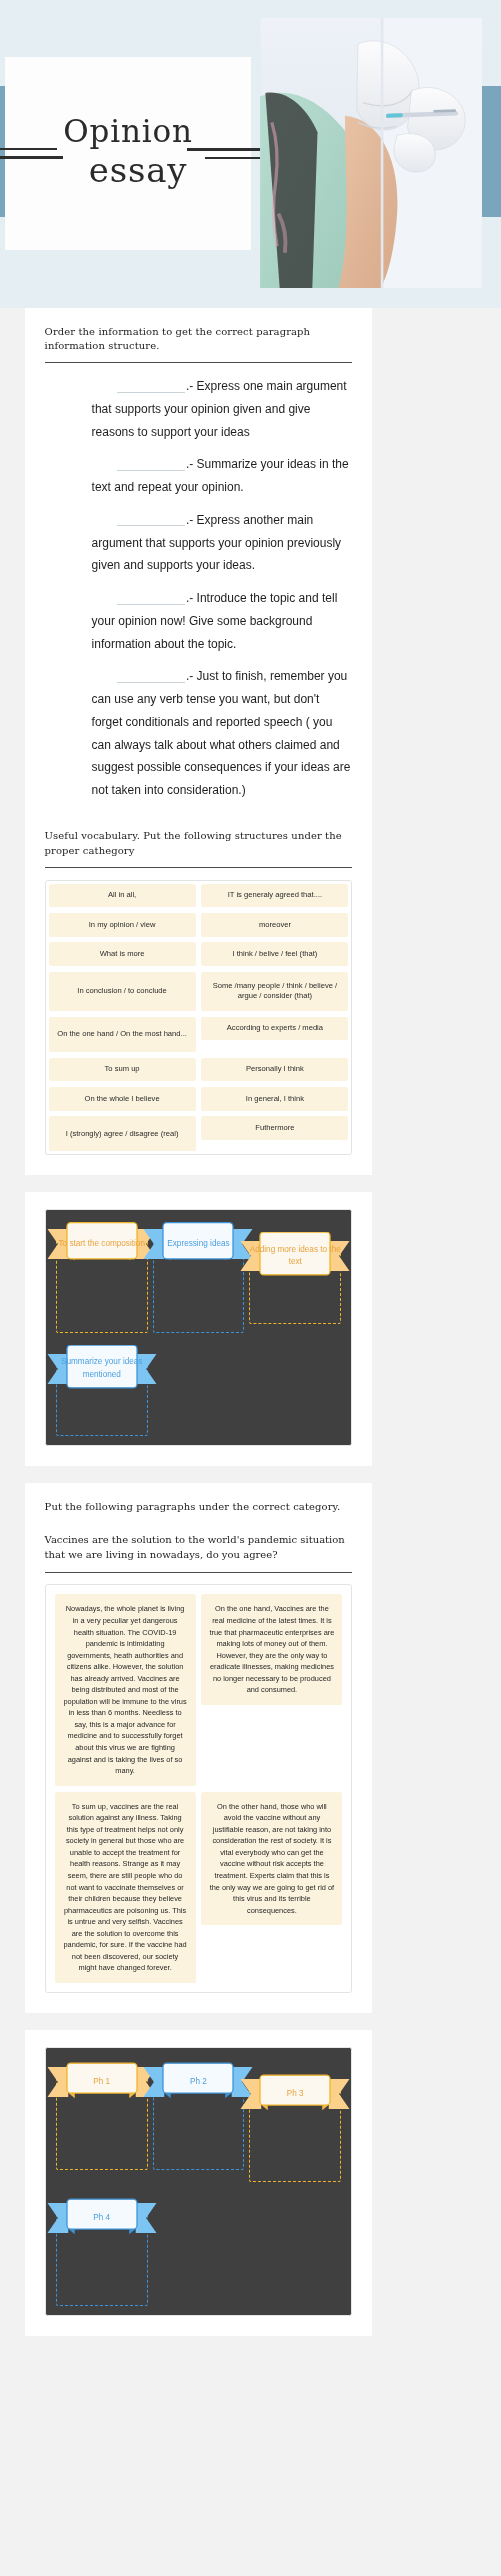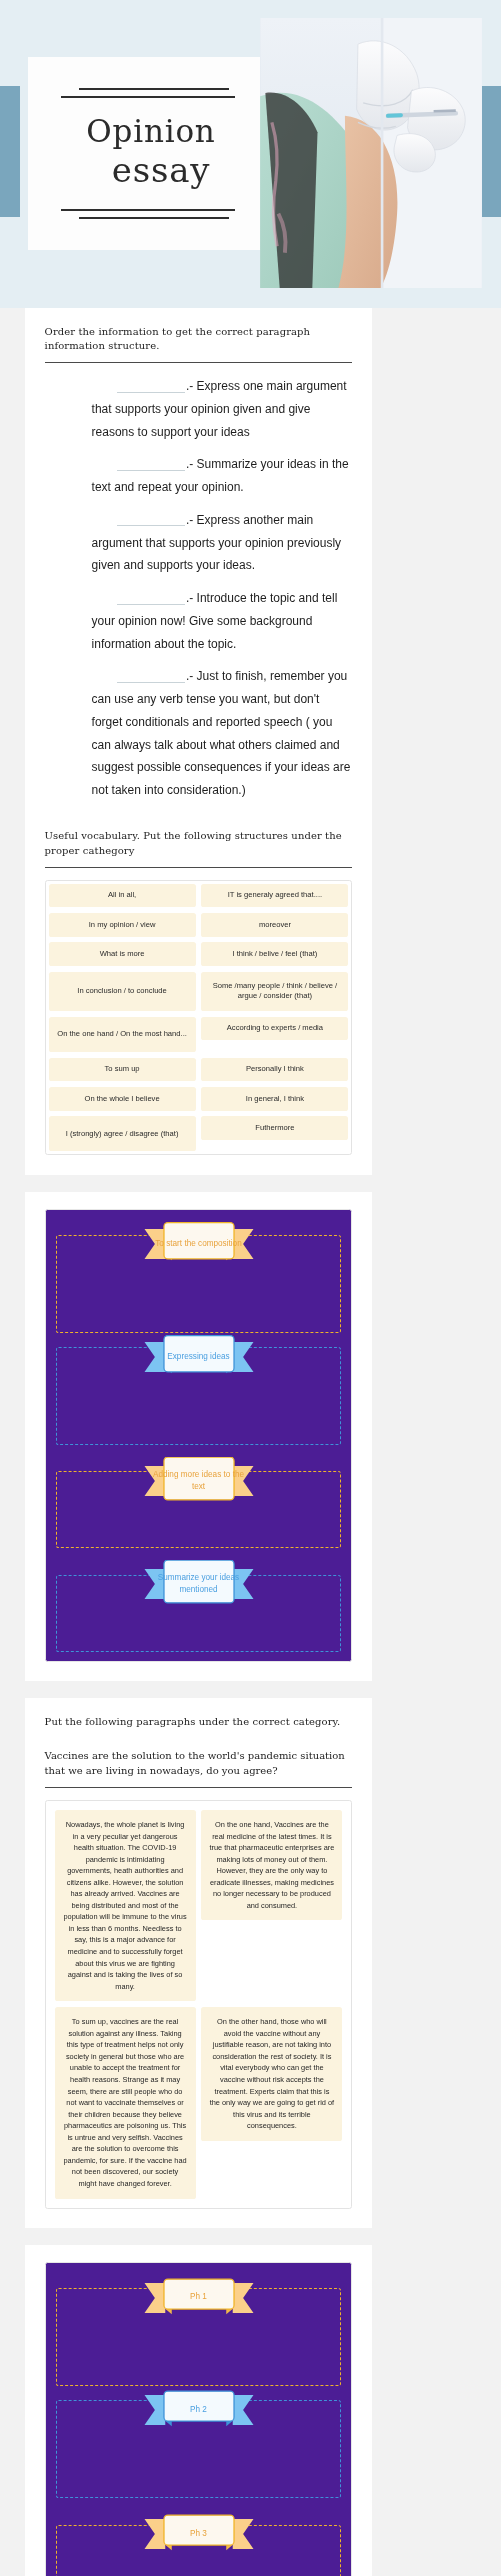--- a/index.html
+++ b/index.html
@@ -17,23 +17,23 @@
   .hero { position:relative; width:501px; height:308px; background:#e4eef3; overflow:hidden; }
   .hero-band-left {
     position:absolute; left:0; top:86px; width:19.6px; height:131px;
     background:#7aa6bd;
   }
   .hero-band-right {
     position:absolute; right:0; top:86px; width:19.6px; height:131px;
     background:#7aa6bd;
   }
   .hero-card {
-    position:absolute; left:28px; top:57px; width:246px; height:193px;
+    position:absolute; left:5px; top:57px; width:246px; height:193px;
     background:#fdfdfd;
-    display:flex; flex-direction:column; align-items:flex-start; justify-content:center;
+    display:flex; flex-direction:row; align-items:center; justify-content:center;
   }
   .rule-group { width:100%; display:flex; flex-direction:column; align-items:center; }
   .rule { background:#2e2e2e; height:2px; }
   .rule.a { width:150px; margin-left:5.2px; }
   .rule.b { width:174px; height:2.6px; margin-top:5.9px; margin-left:-5.2px; }
   .rule.c { width:174px; height:2.6px; margin-left:-5.2px; }
   .rule.d { width:150px; margin-top:5.9px; margin-left:5.2px; }
   .hero-title {
     font-family:"DejaVu Serif", serif;
     font-size:31px; color:#2b2b2b; line-height:1.22;
@@ -83,23 +83,23 @@
     background:#fbf3de; border-radius:2.6px;
     min-height:23.5px; padding:5.9px 5.2px;
     display:flex; align-items:center; justify-content:center; text-align:center;
     font-size:7.6px; color:#2a2a2a; line-height:1.32;
   }
   .vcell.tall2 { min-height:35px; }
   .vcell.tall3 { min-height:39px; }
 
   
   .dropbox {
-    border:0.7px solid #e6e6e6; border-radius:2.6px; background:#4c1d95;
+    border:0.7px solid #e6e6e6; border-radius:2.6px; background:#404040;
     padding:10.4px 7.8px 9.1px 7.8px;
-    display:grid; grid-template-columns:1fr; gap:0;
+    display:grid; grid-template-columns:1fr 1fr 1fr; gap:0;
   }
   .dropcell { position:relative; padding:0 2.6px; }
   .dz {
     border:1.3px dashed #f0b429; border-radius:2.6px; height:98px;
     margin-top:14.4px;
   }
   .dz.blue { border-color:#3e93d8; }
   .ribbon {
     position:absolute; top:0; left:50%; transform:translateX(-50%);
     width:112px; height:48px; z-index:3;
@@ -229,21 +229,21 @@
         <div class="vcell">What is more</div>
         <div class="vcell">I think / belive / feel (that)</div>
         <div class="vcell">In conclusion / to conclude</div>
         <div class="vcell tall3">Some /many people / think / believe / argue / consider (that)</div>
         <div class="vcell tall2">On the one hand / On the most hand...</div>
         <div class="vcell" style="align-self:start;">According to experts / media</div>
         <div class="vcell">To sum up</div>
         <div class="vcell">Personally I think</div>
         <div class="vcell">On the whole I believe</div>
         <div class="vcell">In general, I think</div>
-        <div class="vcell tall2">I (strongly)  agree / disagree (that)</div>
+        <div class="vcell tall2">I (strongly)  agree / disagree (real)</div>
         <div class="vcell" style="align-self:start;">Futhermore</div>
       </div>
     </div>
 
     <div class="spacer"></div>
 
     <div class="card">
       <div class="dropbox">
 
         <div class="dropcell">

